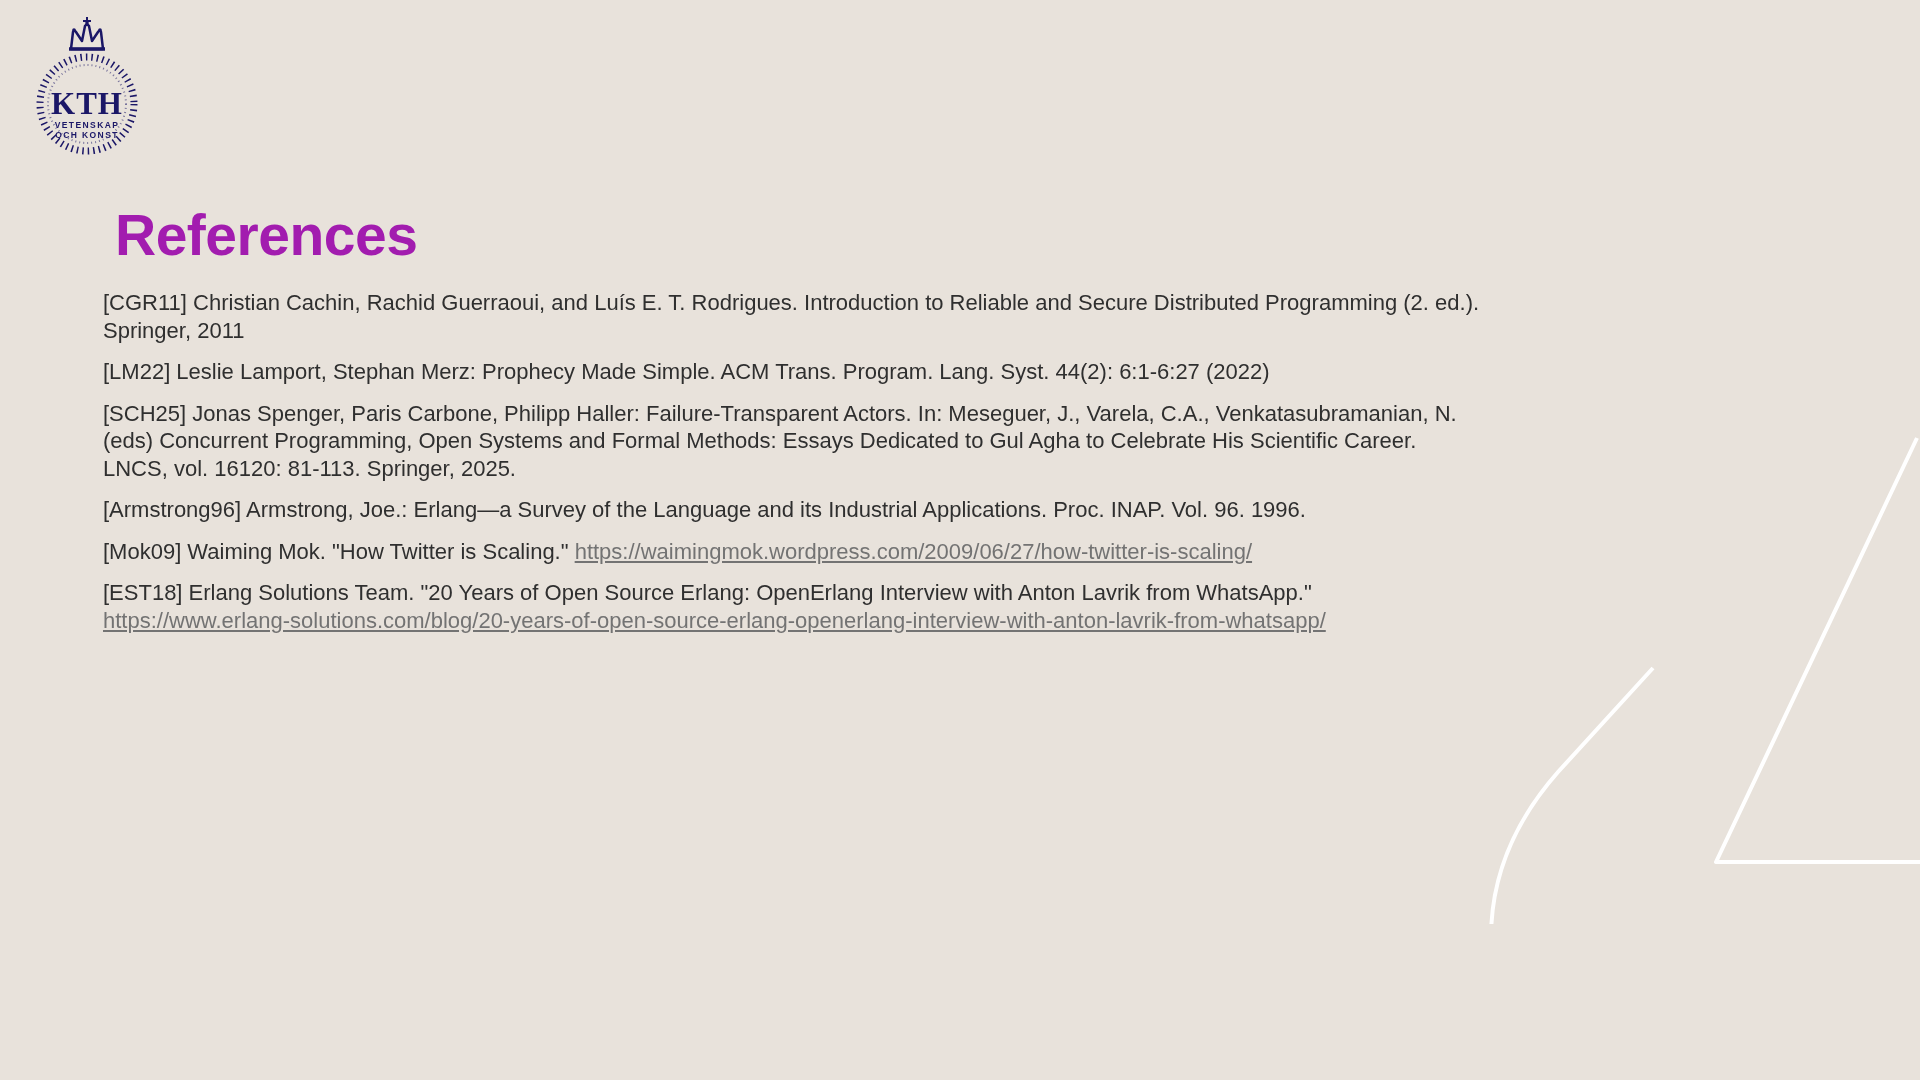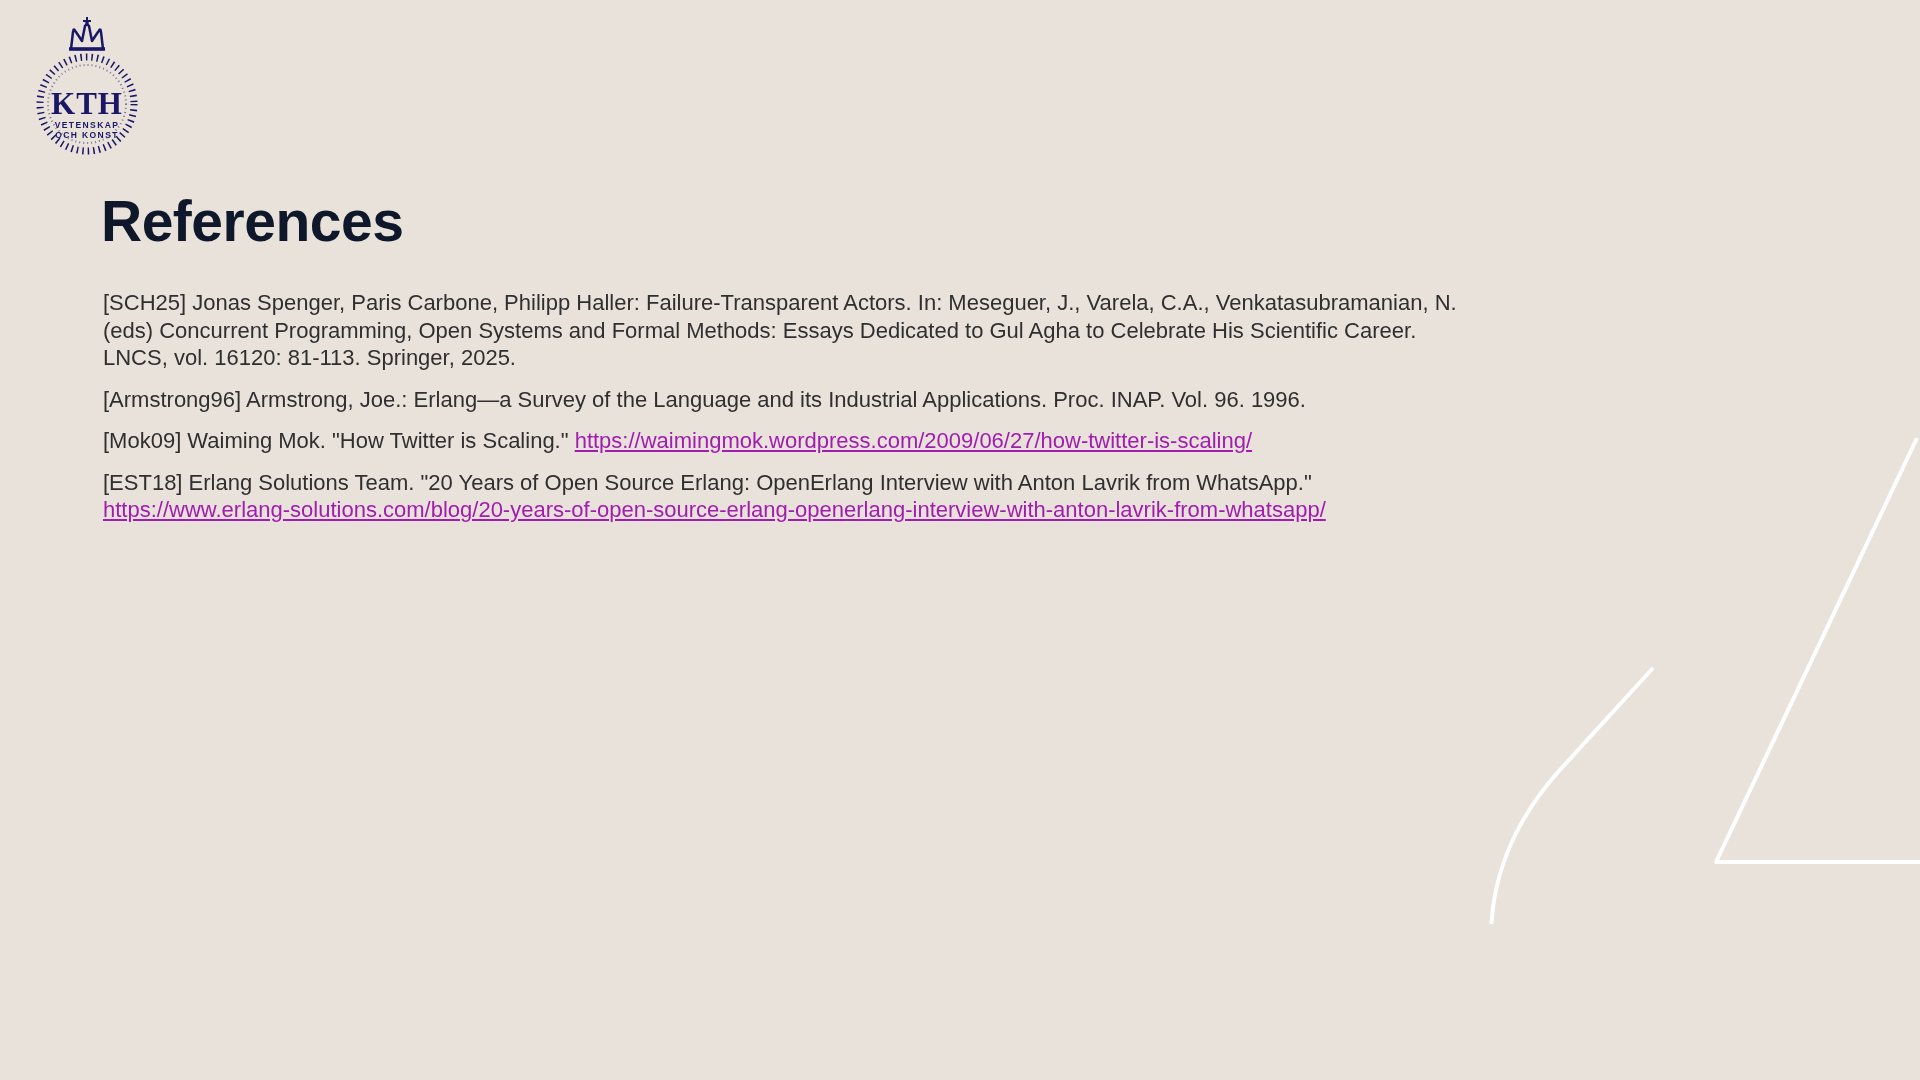--- a/index.html
+++ b/index.html
@@ -3,28 +3,28 @@
 <meta charset="utf-8">
 <style>
   html,body{margin:0;padding:0;background:#e8e2db;}
   .slide{
     position:relative;width:1920px;height:924px;overflow:hidden;
     background:#e8e2db;
     font-family:"Liberation Sans",sans-serif;
   }
   .logo{position:absolute;left:26px;top:14px;width:122px;height:148px;}
   .page-title{
-    position:absolute;left:101px;top:188px;margin:0;
-    font-size:57px;font-weight:800;letter-spacing:-0.5px;color:#0f172a;
+    position:absolute;left:101px;top:188px;margin:14px;
+    font-size:57px;font-weight:800;letter-spacing:-0.5px;color:#a21caf;
   }
   .refs{position:absolute;left:103px;top:289px;width:1380px;}
   .ref{
     margin:0 0 14px 0;font-size:22px;line-height:27.5px;color:#2f2f2f;
   }
-  .ref a{color:#a21caf;text-decoration:underline;overflow-wrap:break-word;}
+  .ref a{color:#737373;text-decoration:underline;overflow-wrap:break-word;}
   .decor{position:absolute;left:0;top:0;pointer-events:none;}
 </style>
 </head>
 <body>
 
 <div class="slide">
 
   <svg class="logo" viewBox="0 0 122 148" aria-hidden="true">
     <g fill="none" stroke="#1b1767">
 
@@ -40,20 +40,22 @@
       <circle cx="61" cy="90" r="39" stroke-width="2" stroke-dasharray="1 3" opacity="0.55"></circle>
     </g>
     <text x="61" y="100" text-anchor="middle" font-family="Liberation Serif, serif" font-size="31" font-weight="bold" fill="#1b1767" letter-spacing="1">KTH</text>
     <text x="61" y="114" text-anchor="middle" font-family="Liberation Sans, sans-serif" font-size="8.5" font-weight="bold" fill="#1b1767" letter-spacing="1.4">VETENSKAP</text>
     <text x="61" y="124" text-anchor="middle" font-family="Liberation Sans, sans-serif" font-size="8.5" font-weight="bold" fill="#1b1767" letter-spacing="1.4">OCH KONST</text>
   </svg>
 
   <h1 class="page-title">References</h1>
 
   <div class="refs" id="refs">
+      <p class="ref"><span>[CGR11] Christian Cachin, Rachid Guerraoui, and Luís E. T. Rodrigues. Introduction to Reliable and Secure Distributed Programming (2. ed.). Springer, 2011</span></p>
+      <p class="ref"><span>[LM22] Leslie Lamport, Stephan Merz: Prophecy Made Simple. ACM Trans. Program. Lang. Syst. 44(2): 6:1-6:27 (2022)</span></p>
       <p class="ref"><span>[SCH25] Jonas Spenger, Paris Carbone, Philipp Haller: Failure-Transparent Actors. In: Meseguer, J., Varela, C.A., Venkatasubramanian, N. (eds) Concurrent Programming, Open Systems and Formal Methods: Essays Dedicated to Gul Agha to Celebrate His Scientific Career. LNCS, vol. 16120: 81-113. Springer, 2025.</span></p>
       <p class="ref"><span>[Armstrong96] Armstrong, Joe.: Erlang—a Survey of the Language and its Industrial Applications. Proc. INAP. Vol. 96. 1996.</span></p>
       <p class="ref"><span>[Mok09] Waiming Mok. "How Twitter is Scaling." </span><a href="#">https://waimingmok.wordpress.com/2009/06/27/how-twitter-is-scaling/</a></p>
       <p class="ref"><span>[EST18] Erlang Solutions Team. "20 Years of Open Source Erlang: OpenErlang Interview with Anton Lavrik from WhatsApp." </span><a href="#">https://www.erlang-solutions.com/blog/20-years-of-open-source-erlang-openerlang-interview-with-anton-lavrik-from-whatsapp/</a></p>
     </div>
 
   <svg class="decor" width="1920" height="1080" viewBox="0 0 1920 1080" aria-hidden="true">
     <g fill="none" stroke="#ffffff" stroke-width="4" stroke-linejoin="round">
       <path d="M1917,438 L1716,862 L1920,862"></path>
       <path d="M1491,1080 L1491,938 Q1491,848 1558,772 L1653,668"></path>

